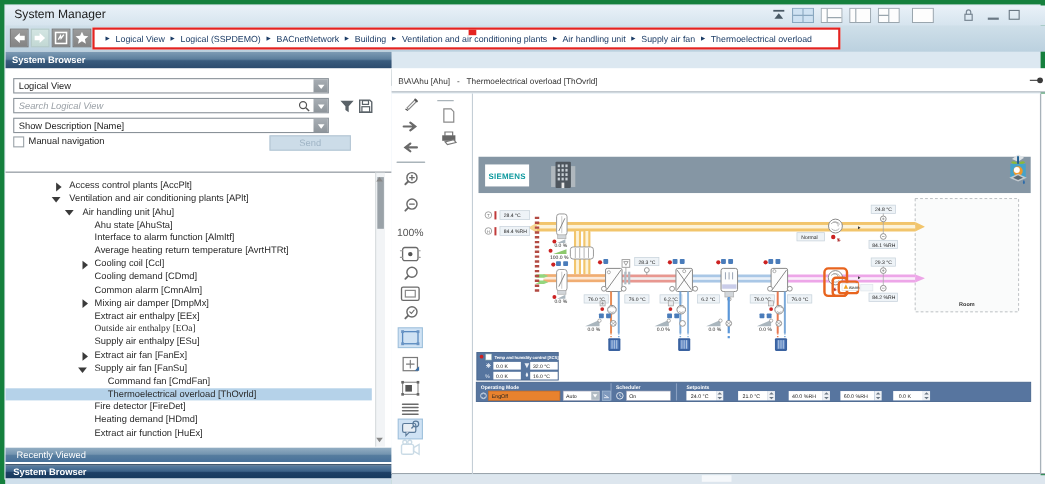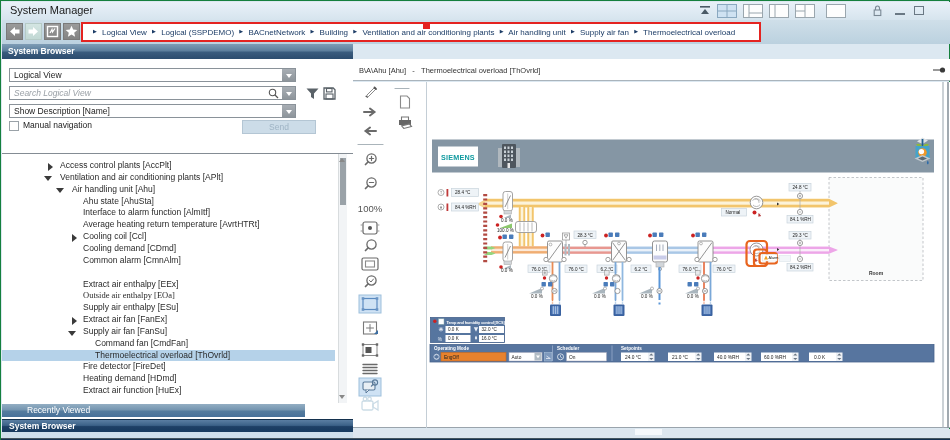--- a/index.html
+++ b/index.html
@@ -1,18 +1,18 @@
 <!DOCTYPE html>
 <html><head>
 <meta charset="utf-8">
 <style>
 * { margin:0; padding:0; box-sizing:border-box; }
 html,body { width:950px; height:440px; overflow:hidden; }
 body { font-family:"Liberation Sans", sans-serif; position:relative; background:#dce8f1; }
-#win { position:absolute; left:0; top:0; width:950px; height:440px; border:1px solid #15803d; }
+#win { position:absolute; left:0; top:0; width:950px; height:440px; border:4px solid #15803d; }
 .abs { position:absolute; }
 
 
 #titlebar { left:1px; top:1px; width:948px; height:18px; background:linear-gradient(#e9f1f8,#d6e4ee); }
 #title-txt { left:8px; top:2px; font-size:11px; color:#1a1a1a; }
 
 
 #toolrow { left:1px; top:19px; width:948px; height:24px; background:linear-gradient(#cfdfe9,#bbd1df); }
 .navbtn { position:absolute; top:3px; width:17px; height:17px; background:linear-gradient(#9a9a9a,#848484); border:1px solid #7a7a7a; color:#fff; text-align:center; }
 #crumbbox { position:absolute; left:79px; top:2px; width:680px; height:20px; background:#fff; border:2px solid #e42320; }
@@ -31,21 +31,21 @@
 #cb { left:7px; top:77px; width:10px; height:10px; border:1px solid #9aa2a8; background:#fff; }
 #cbl { left:21px; top:76px; font-size:8.5px; color:#222; }
 #treebox { left:0; top:109px; width:351px; height:250px; background:#fff; border-top:1px solid #848c94; }
 .trow { position:absolute; left:0; width:333px; height:11.8px; font-size:8.5px; color:#2a2a2a; line-height:11.8px; white-space:nowrap; }
 .sel { background:#b5d2e9; }
 .tar { position:absolute; top:2.7px; width:0; height:0; }
 .exp { border:4px solid transparent; border-top:5.5px solid #3a3a3a; margin-top:2px; }
 .col { border:4px solid transparent; border-left:5.5px solid #3a3a3a; margin-left:2px; }
 #treescroll { left:336px; top:110px; width:9px; height:249px; background:#f2f4f6; border-left:1px solid #d8dcde; }
 #treethumb { left:337.5px; top:114px; width:6px; height:47px; background:#9aa2a8; }
-#rv-bar { left:0; top:359.5px; width:303px; height:13.5px; line-height:13.5px; padding-left:25px; font-weight:normal; background:linear-gradient(#93aec3 0%,#7495b0 45%,#557c9e 55%,#48719a 100%); color:#fff; font-size:8.5px; }
+#rv-bar { left:0; top:359.5px; width:351px; height:13.5px; line-height:13.5px; padding-left:10px; font-weight:normal; background:linear-gradient(#93aec3 0%,#7495b0 45%,#557c9e 55%,#48719a 100%); color:#fff; font-size:8.5px; }
 #sb-bar { left:0; top:375px; width:351px; height:13px; line-height:13px; border-top:1.5px solid #14314e; padding-left:7px; background:linear-gradient(#5a7ea2 0%,#3c6288 45%,#1e4066 55%,#173a5e 100%); color:#fff; font-size:8.5px; }
 #lp-strip { left:0; top:388px; width:351px; height:9px; background:#cfdfeb; }
 
 
 #tabbar { left:352px; top:43px; width:597px; height:15px; background:linear-gradient(#ccdce8,#b7cddd);margin-top:16px; }
 #tab-def { position:absolute; left:0; top:0; width:114px; height:15px; background:linear-gradient(#9aa5a5,#717d7d); color:#fff; font-size:8.5px; font-weight:bold; line-height:15px; padding-left:7px; }
 #tab-txt { position:absolute; left:114px; top:0; width:90px; height:15px; background:#aecae2; color:#f8fbfd; font-size:8.5px; font-weight:bold; line-height:15px; padding-left:7px; }
 #tabsep { position:absolute; left:223px; top:2px; width:2px; height:11px; background:#e8f1f7; }
 #opbtn { position:absolute; left:523px; top:1px; width:62px; height:14px; background:#fcfcfc; border:1px solid #3c3c3c; color:#111; font-size:9px; font-weight:bold; text-align:center; line-height:12px; }
 #bcrow { left:352px; top:58px; width:597px; height:22px; background:#fff; border-bottom:1px solid #aab4bc; }
@@ -157,20 +157,24 @@
         </div>
       <div class="trow" style="top:77.1px;">
           <span class="tar col" style="left:68px;"></span>
           <span style="position:absolute;left:81px;">Cooling coil [Ccl]</span>
         </div>
       <div class="trow" style="top:88.9px;">
           <span style="position:absolute;left:81px;">Cooling demand [CDmd]</span>
         </div>
       <div class="trow" style="top:100.8px;">
           <span style="position:absolute;left:81px;">Common alarm [CmnAlm]</span>
+        </div>
+      <div class="trow" style="top:112.6px;">
+          <span class="tar col" style="left:68px;"></span>
+          <span style="position:absolute;left:81px;">Mixing air damper [DmpMx]</span>
         </div>
       <div class="trow" style="top:124.5px;">
           <span style="position:absolute;left:81px;">Extract air enthalpy [EEx]</span>
         </div>
       <div class="trow" style="top:136.3px;">
           <span style="position:absolute;left:81px;font-family:Liberation Serif, serif;">Outside air enthalpy [EOa]</span>
         </div>
       <div class="trow" style="top:148.2px;">
           <span style="position:absolute;left:81px;">Supply air enthalpy [ESu]</span>
         </div>

